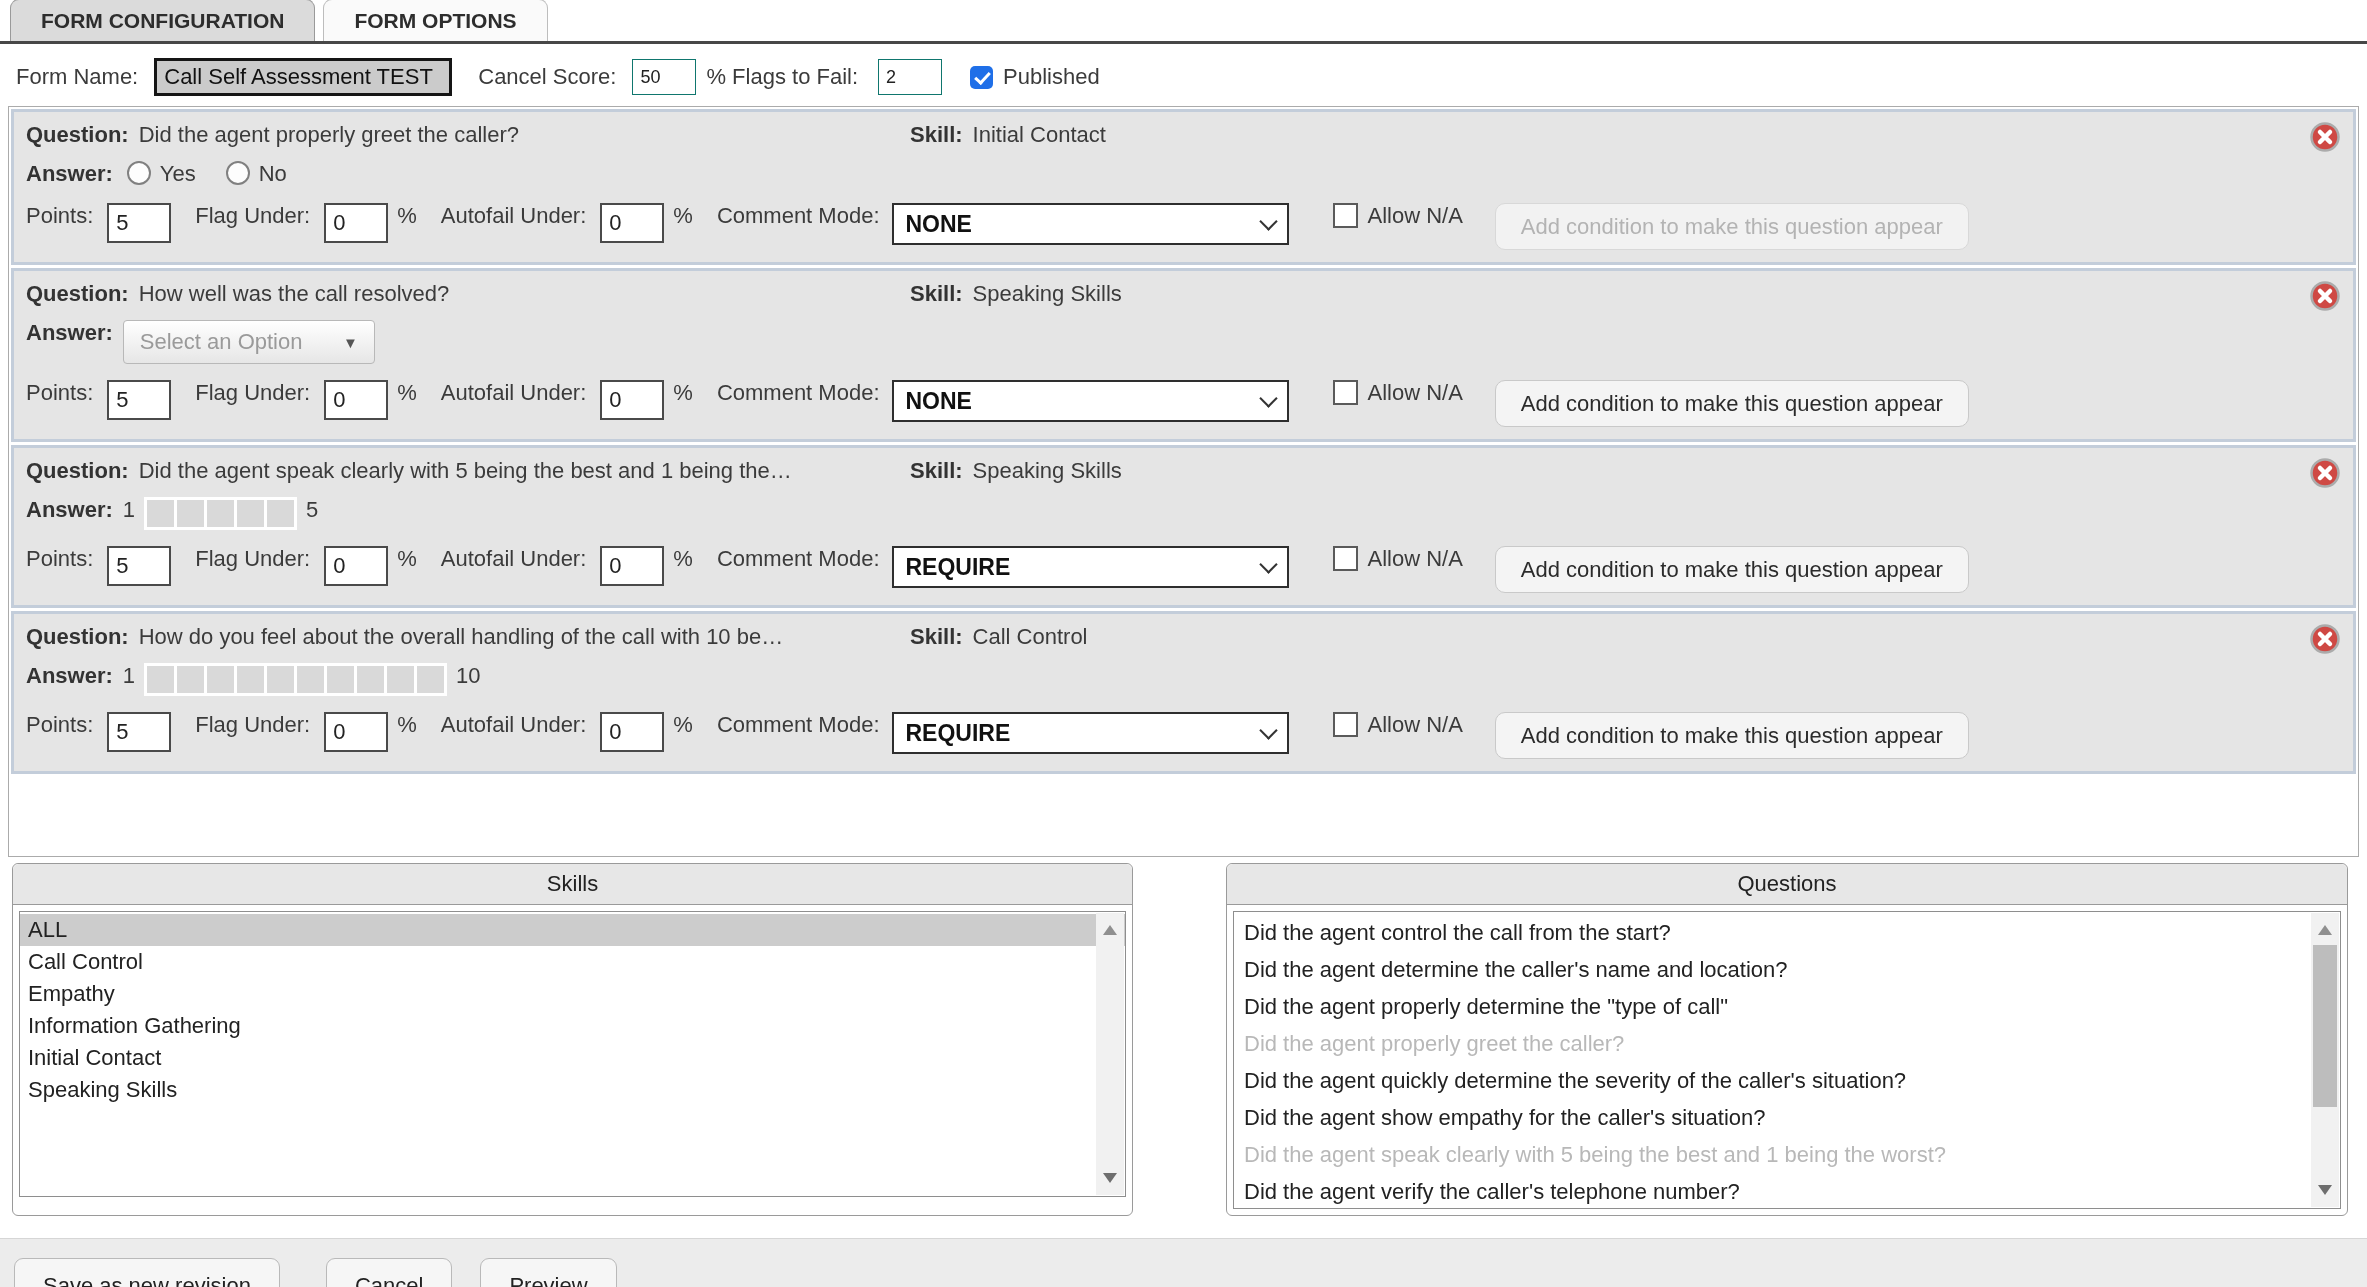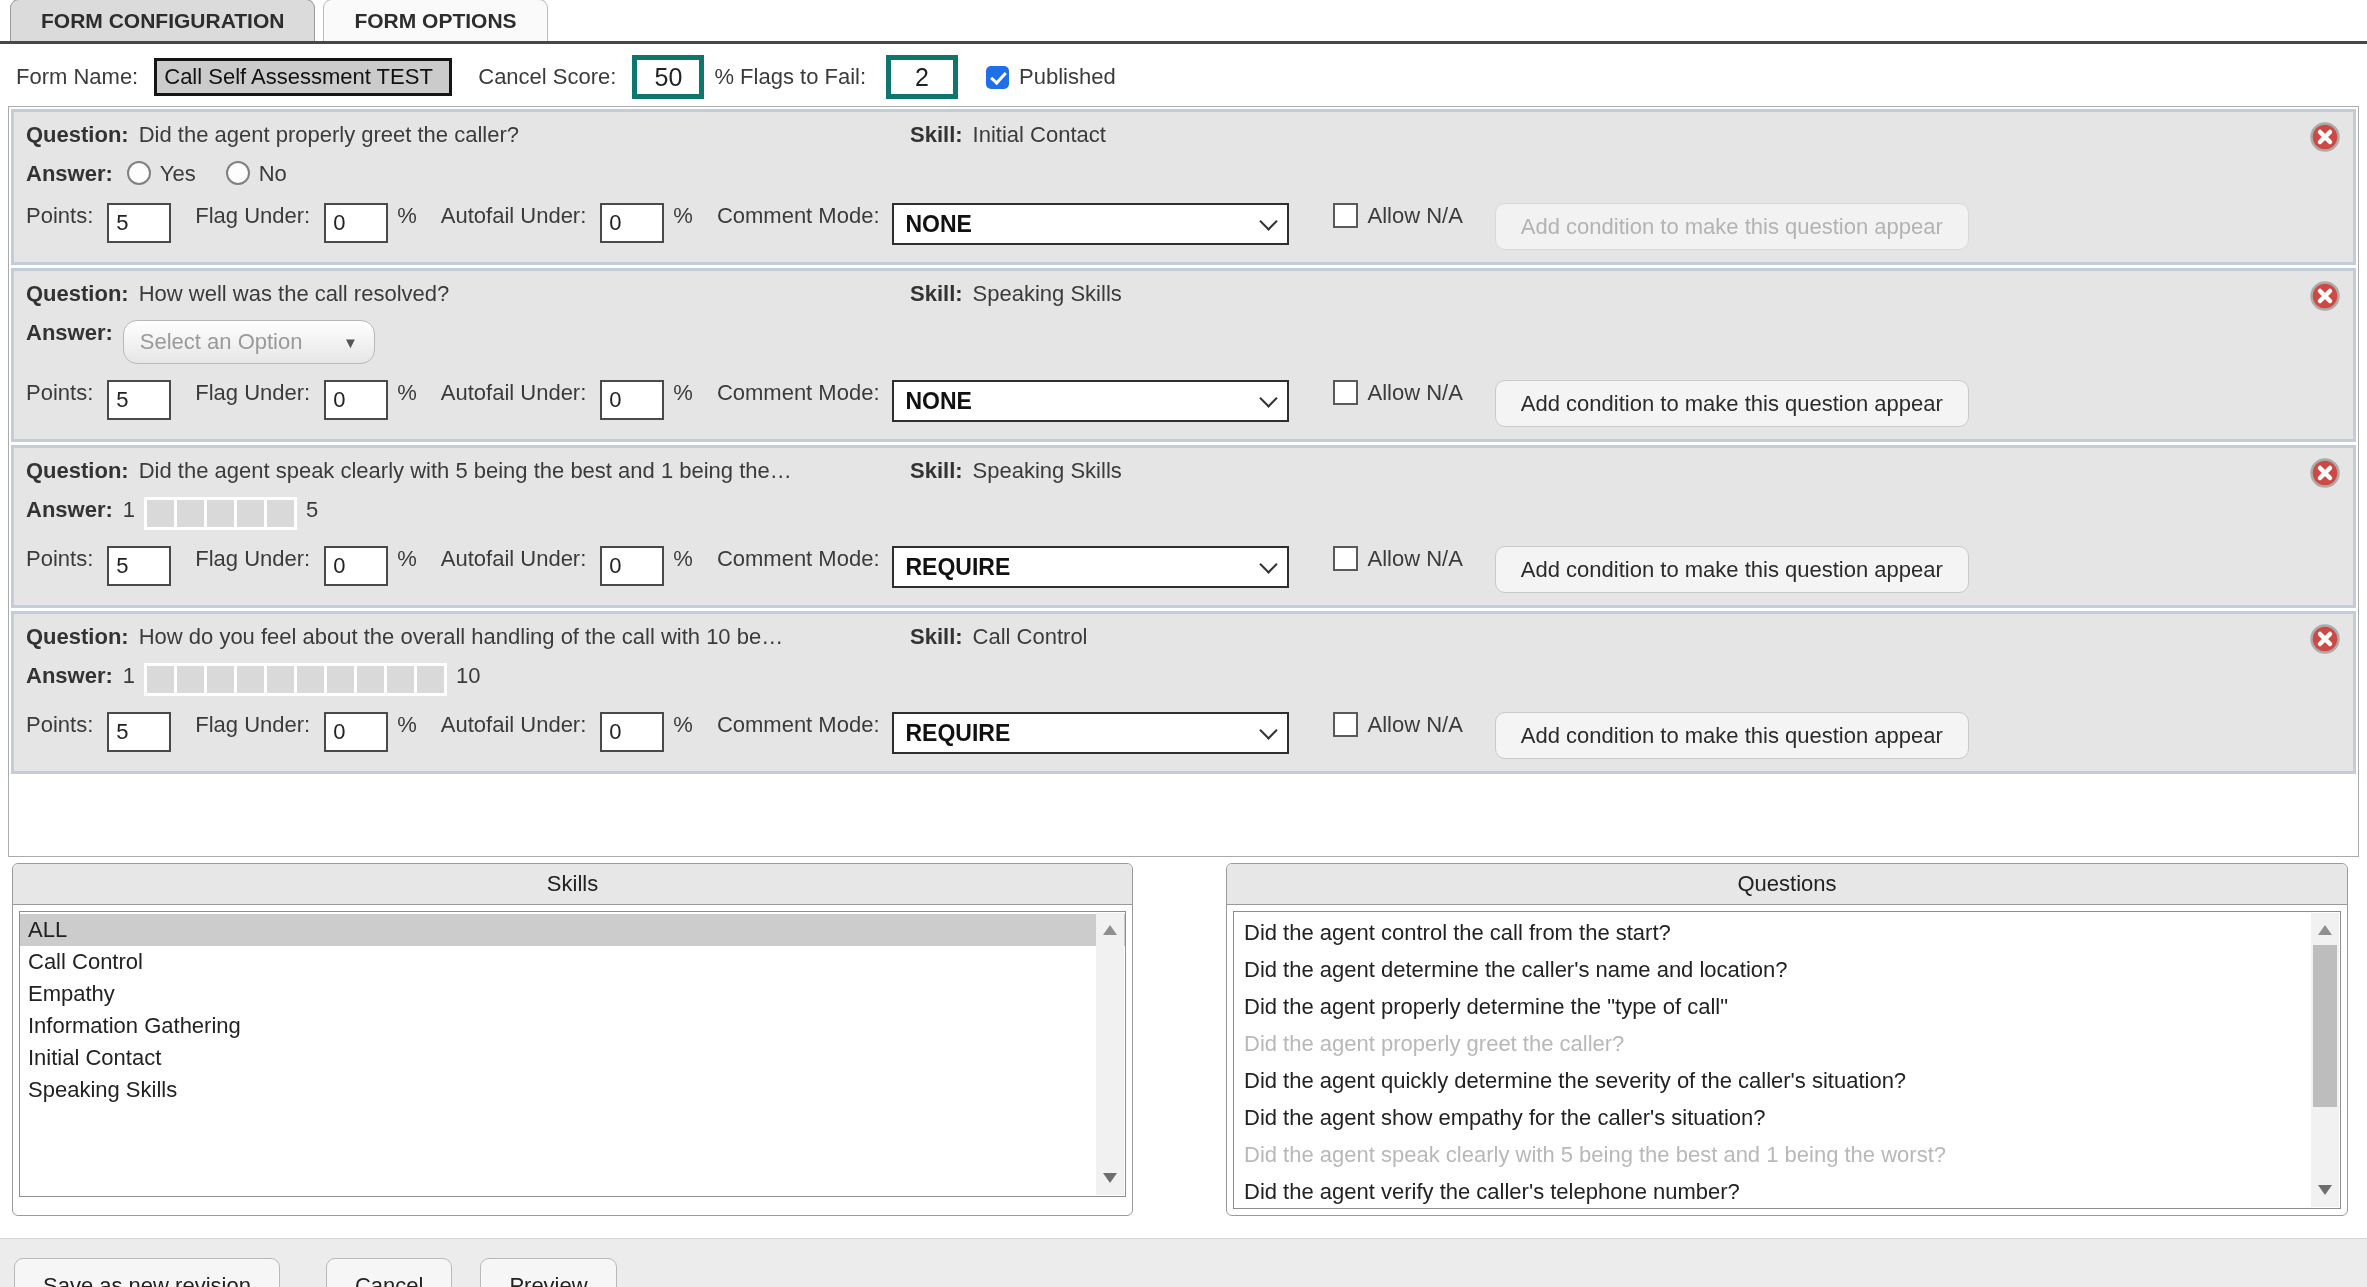--- a/index.html
+++ b/index.html
@@ -9,39 +9,39 @@
   }
   
   .tabbar{display:flex;align-items:flex-end;height:41px;border-bottom:3px solid #474747;padding-left:10px;gap:8px;background:#fff;}
   .tab{font-weight:bold;font-size:21px;color:#2d2d2d;padding:9px 30px 8px 30px;border:1px solid #9a9a9a;border-bottom:none;border-radius:9px 9px 0 0;white-space:nowrap;cursor:default;}
   .tab.active{background:#dbdbdb;}
   .tab.inactive{background:#fafafa;border-color:#bdbdbd;}
   
   .formheader{display:flex;align-items:center;padding:14px 14px 10px 16px;font-size:22px;height:38px;}
   .formheader .lbl{white-space:nowrap;}
   .form-name-input{width:278px;height:30px;margin-left:16px;background:#cbcbcb;border:3px solid #151515;font-size:22px;font-family:inherit;color:#111;padding:1px 7px;}
-  .sm-input{width:48px;height:34px;border:5px solid #0f766e;background:#fff;font-size:25px;font-family:inherit;color:#222;padding:0 7px;text-align:center;}
+  .sm-input{width:48px;height:34px;border:1px solid #0f766e;background:#fff;font-size:18px;font-family:inherit;color:#222;padding:0 7px;}
   .ml10{margin-left:10px}.ml16{margin-left:16px}.ml20{margin-left:20px}.ml26{margin-left:26px}
   .chk-published{width:23px;height:23px;margin-left:28px;background:#1f6fe8;border-radius:5px;position:relative;flex-shrink:0;cursor:pointer;}
   .chk-published:after{content:"";position:absolute;left:8px;top:3px;width:6px;height:12px;border-right:3px solid #fff;border-bottom:3px solid #fff;transform:rotate(42deg);}
   
   .qcontainer{margin:0 8px;border:1px solid #ababab;background:#fff;height:751px;box-sizing:border-box;padding:2px;}
   .qblock{border:3px solid #c3cdda;background:#e5e5e5;margin-bottom:3px;padding:0 0 12px 12px;position:relative;}
   .qrow{display:flex;align-items:flex-start;font-size:22px;}
   .row1{margin-top:10px;align-items:baseline;}
   .row2{margin-top:13px;}
   .row3{margin-top:16px;}
   .blbl{font-weight:bold;color:#333;margin-right:10px;white-space:nowrap;}
   .q-head{width:884px;flex-shrink:0;display:flex;align-items:baseline;}
   .q-question{color:#3b3b3b;white-space:nowrap;overflow:hidden;}
   .del-btn{position:absolute;top:9px;right:12px;width:32px;height:32px;cursor:pointer;}
   
   .radio{width:20px;height:20px;border:2px solid #808080;border-radius:50%;background:#fdfdfd;display:inline-block;margin:0 9px 0 4px;flex-shrink:0;cursor:pointer;}
   .rlabel{margin-right:26px;}
-  .fancy-select{width:252px;height:44px;box-sizing:border-box;border:1px solid #b8b8b8;border-radius:14px;background:linear-gradient(#ffffff,#e6e6e6);color:#9a9a9a;font-size:22px;display:flex;align-items:center;justify-content:space-between;padding:0 16px;cursor:pointer;}
+  .fancy-select{width:252px;height:44px;box-sizing:border-box;border:1px solid #b8b8b8;border-radius:4px;background:linear-gradient(#ffffff,#e6e6e6);color:#9a9a9a;font-size:22px;display:flex;align-items:center;justify-content:space-between;padding:0 16px;cursor:pointer;}
   .tri-down{color:#555;font-size:15px;}
   .scale-box{display:flex;gap:3px;background:#fff;padding:3px;margin:0 9px;}
   .sq{width:27px;height:27px;background:#d9d9d9;display:inline-block;}
   
   .num-input{width:46px;height:36px;border:2px solid #4a4a4a;background:#fff;font-size:22px;font-family:inherit;color:#222;padding:0 7px;margin-left:14px;}
   .pct{margin-left:9px;}
   .plbl{margin-left:24px;white-space:nowrap;}
   .comment-select{width:397px;height:42px;box-sizing:border-box;border:2px solid #2e2e2e;background:#fff;margin-left:12px;display:flex;align-items:center;justify-content:space-between;padding:0 12px;font-size:23px;font-weight:bold;color:#111;cursor:pointer;}
   .chev{width:11px;height:11px;border-right:2px solid #333;border-bottom:2px solid #333;transform:rotate(45deg);margin-top:-6px;}
   .chk-na{width:21px;height:21px;border:2px solid #5a5a5a;background:#fff;margin-left:44px;flex-shrink:0;cursor:pointer;}

